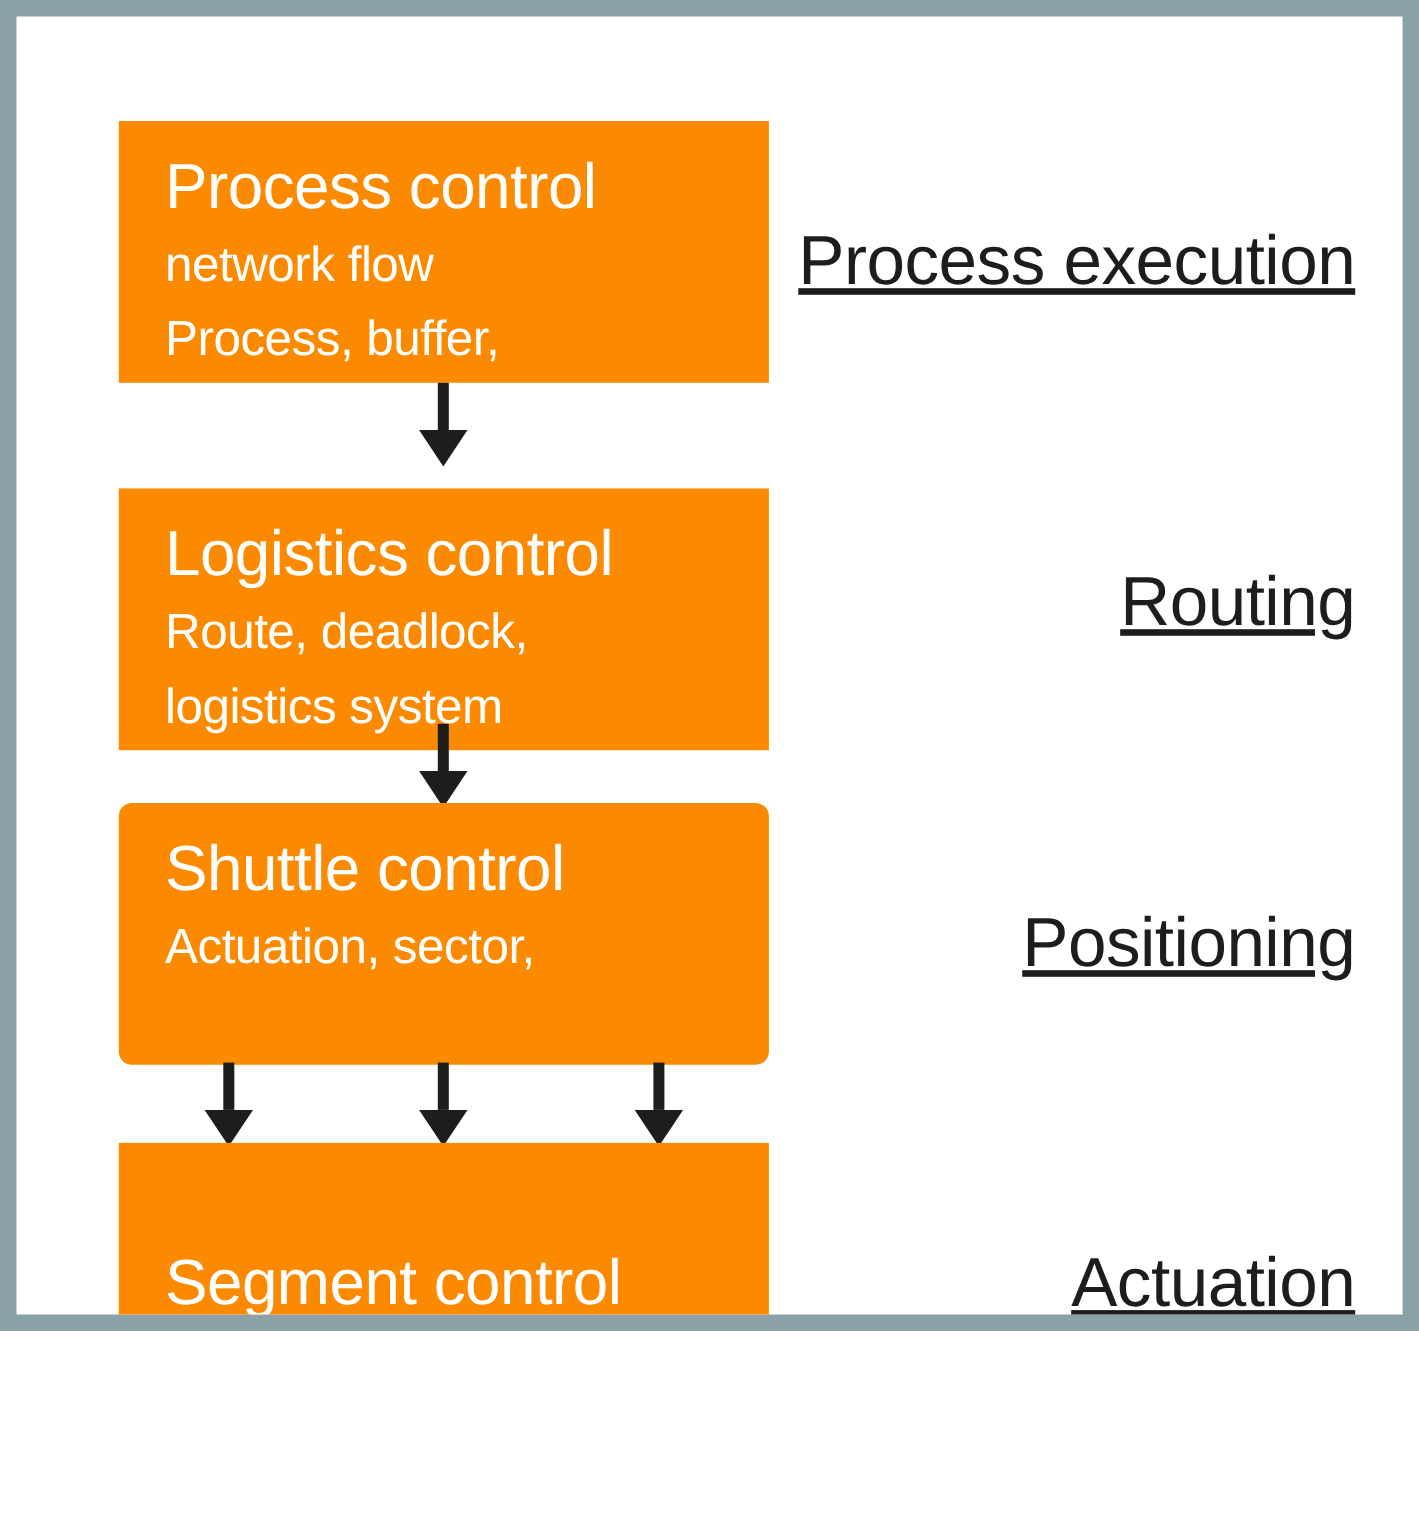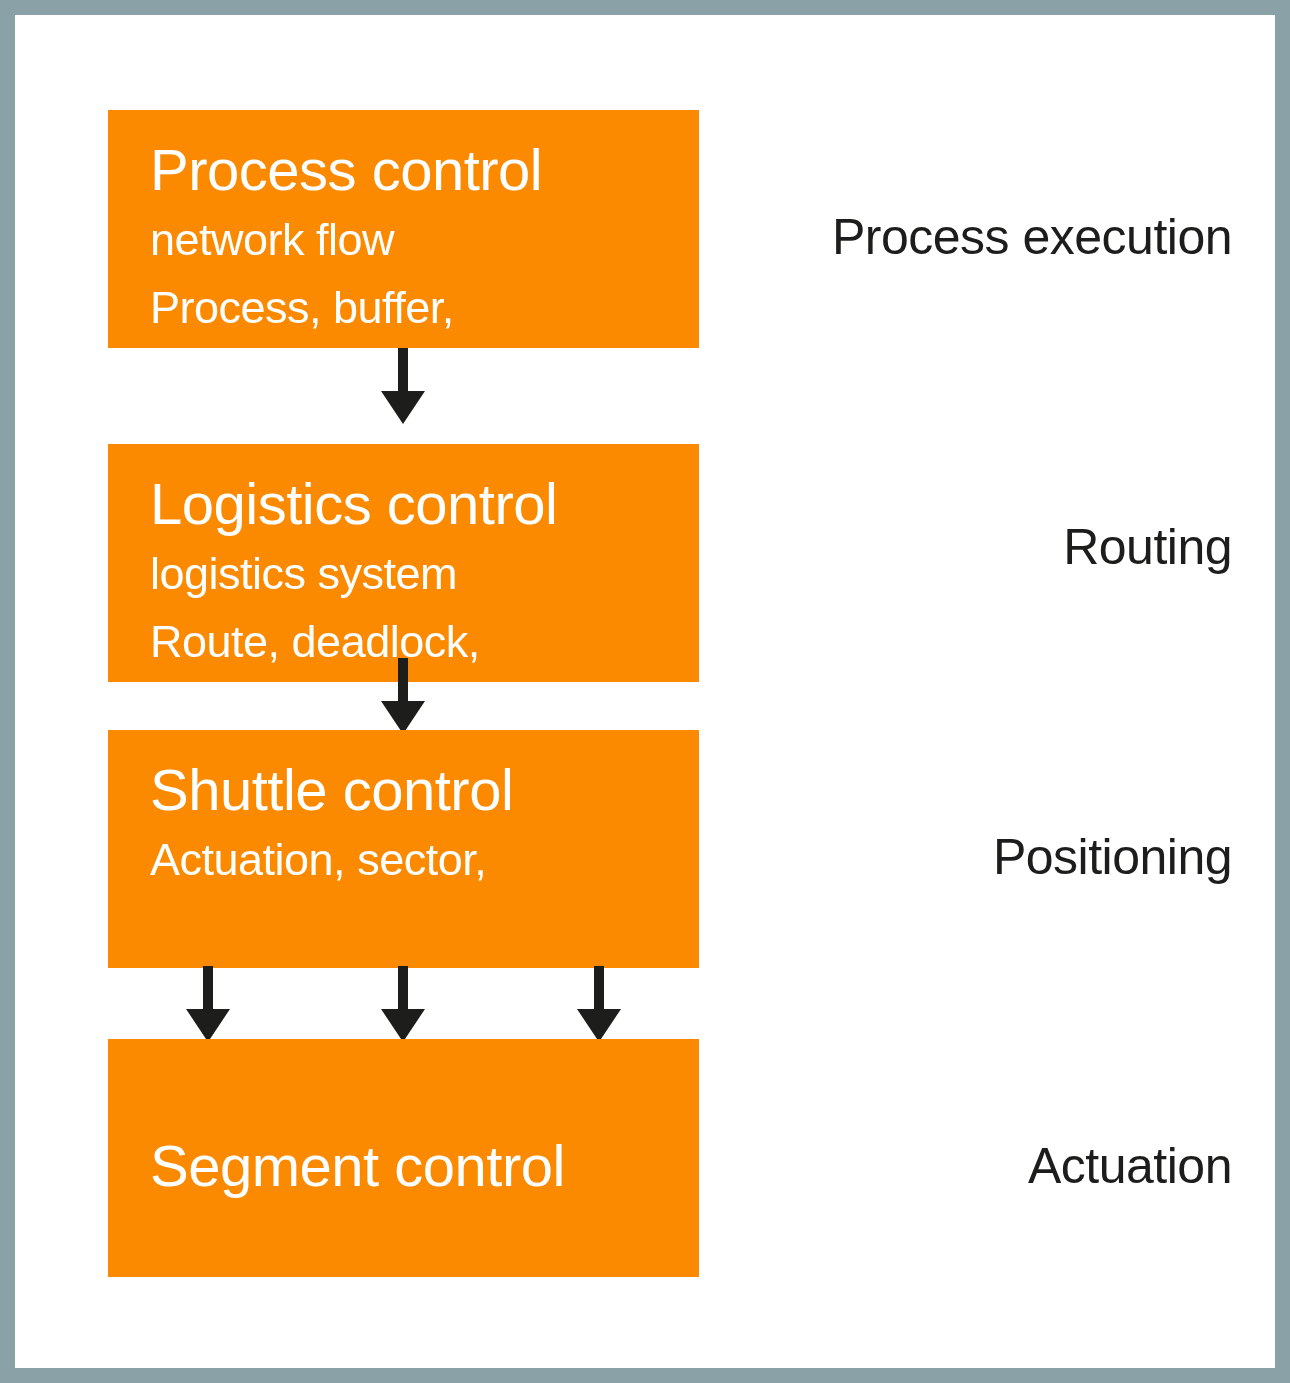--- a/index.html
+++ b/index.html
@@ -11,40 +11,40 @@
   }
   * { margin: 0; padding: 0; box-sizing: border-box; }
   html, body { width: 1290px; height: 1383px; }
   body {
     font-family: "Liberation Sans", "DejaVu Sans", sans-serif;
     background: var(--canvas);
   }
   .frame {
     position: absolute;
     left: 0; top: 0;
-    width: 1290px; height: 1383px;
+    width: 1290px; height: 1210px;
     border: 15px solid var(--frame);
     background: var(--canvas);
     overflow: hidden;
   }
   .stage { position: absolute; left: 0; top: 0; width: 1260px; height: 1353px; }
 
   .fbox {
     position: absolute;
     left: 93px;              
     width: 591px;
     height: 238px;
     background: var(--box);
     color: var(--box_text);
     padding: 24px 30px 0 42px;
     letter-spacing: -0.5px;
   }
   .fbox.box1 { top: 95px; }   
   .fbox.box2 { top: 429px; }
-  .fbox.box3 { top: 715px; }
+  .fbox.box3 { top: 715px; border-radius: 12px; }
   .fbox.box4 { top: 1024px; display: flex; align-items: center; padding-top: 16px; }
 
   .box-title {
     font-size: 58px;
     line-height: 72px;
     font-weight: 400;
   }
   .box-sub {
     font-size: 45px;
     line-height: 68px;
@@ -54,23 +54,24 @@
   .side-label {
     position: absolute;
     right: 43px;             
     width: 600px;
     height: 238px;
     display: flex;
     align-items: center;
     justify-content: flex-end;
     padding-top: 16px;
     color: var(--ink);
-    font-size: 50px;
+    font-size: 63px;
     letter-spacing: -0.5px;
     white-space: nowrap;
+    text-decoration: underline;
   }
   .side-label.lbl1 { top: 95px; }
   .side-label.lbl2 { top: 405px; }
   .side-label.lbl3 { top: 715px; }
   .side-label.lbl4 { top: 1024px; }
 
   .arrow {
     position: absolute;
     width: 44px;
     height: 76px;
@@ -109,22 +110,22 @@
     </div>
     <div class="side-label lbl1">Process execution</div>
 
     <div class="arrow a1">
       <div class="stem"></div>
       <div class="head"></div>
     </div>
 
     <div class="fbox box2">
       <div class="box-title">Logistics control</div>
+      <div class="box-sub">Route, deadlock,</div>
       <div class="box-sub">logistics system</div>
-      <div class="box-sub">Route, deadlock,</div>
     </div>
     <div class="side-label lbl2">Routing</div>
 
     <div class="arrow a2">
       <div class="stem"></div>
       <div class="head"></div>
     </div>
 
     <div class="fbox box3">
       <div class="box-title">Shuttle control</div>

